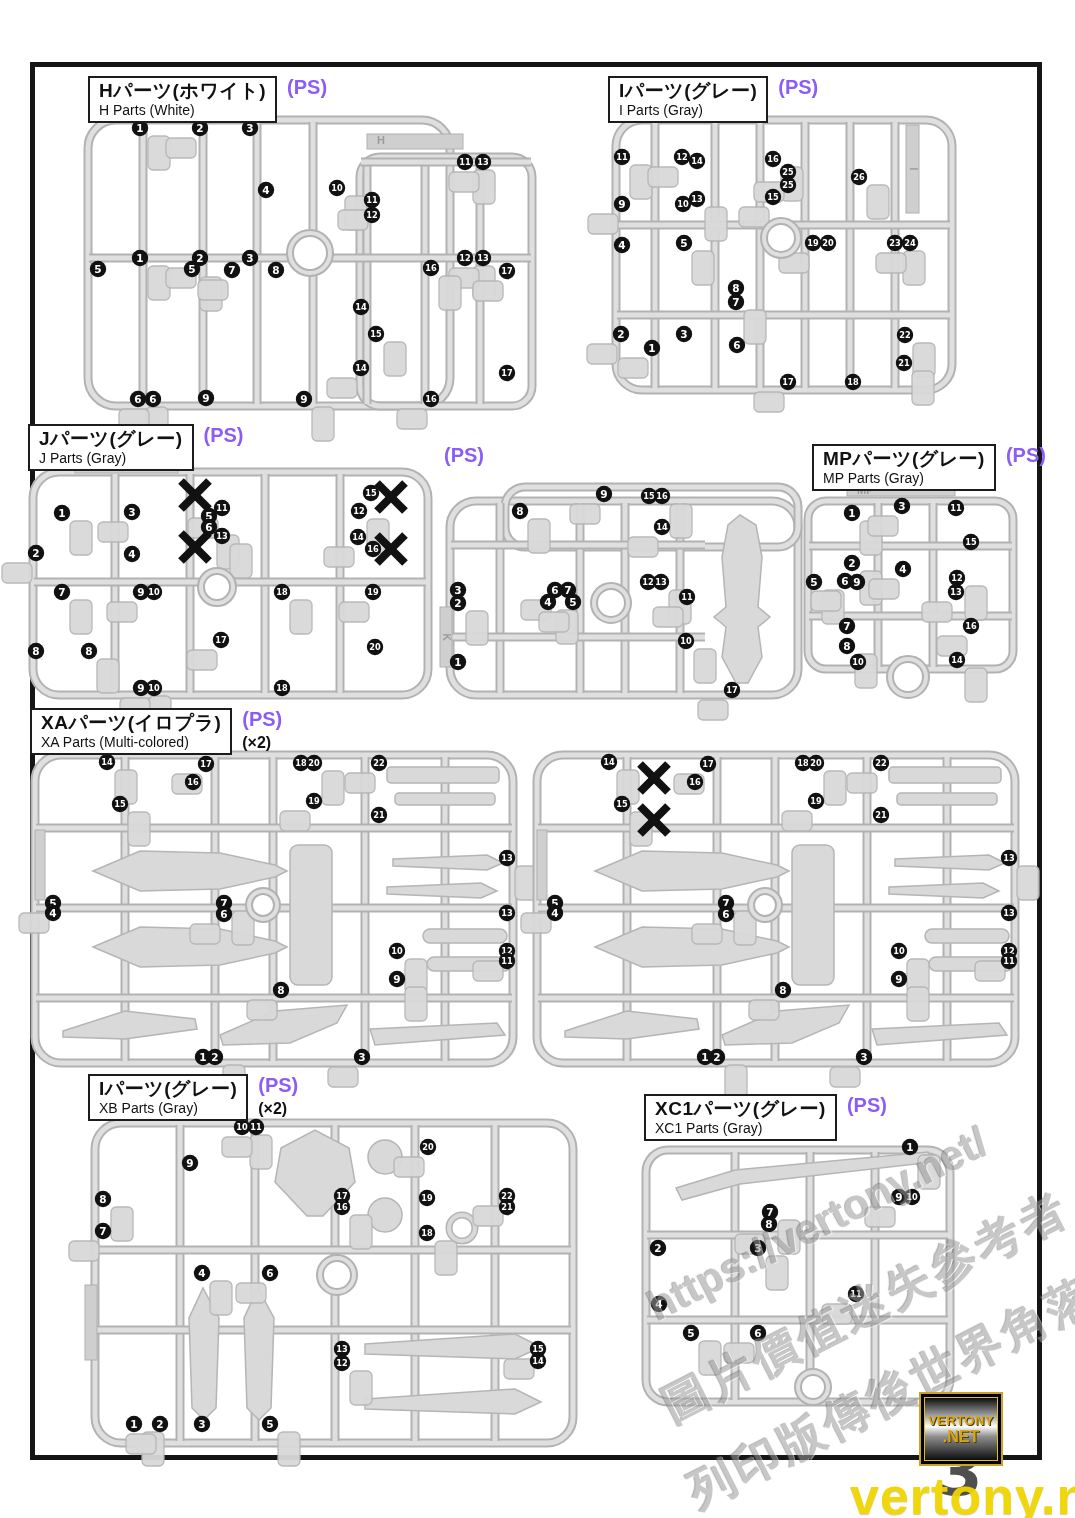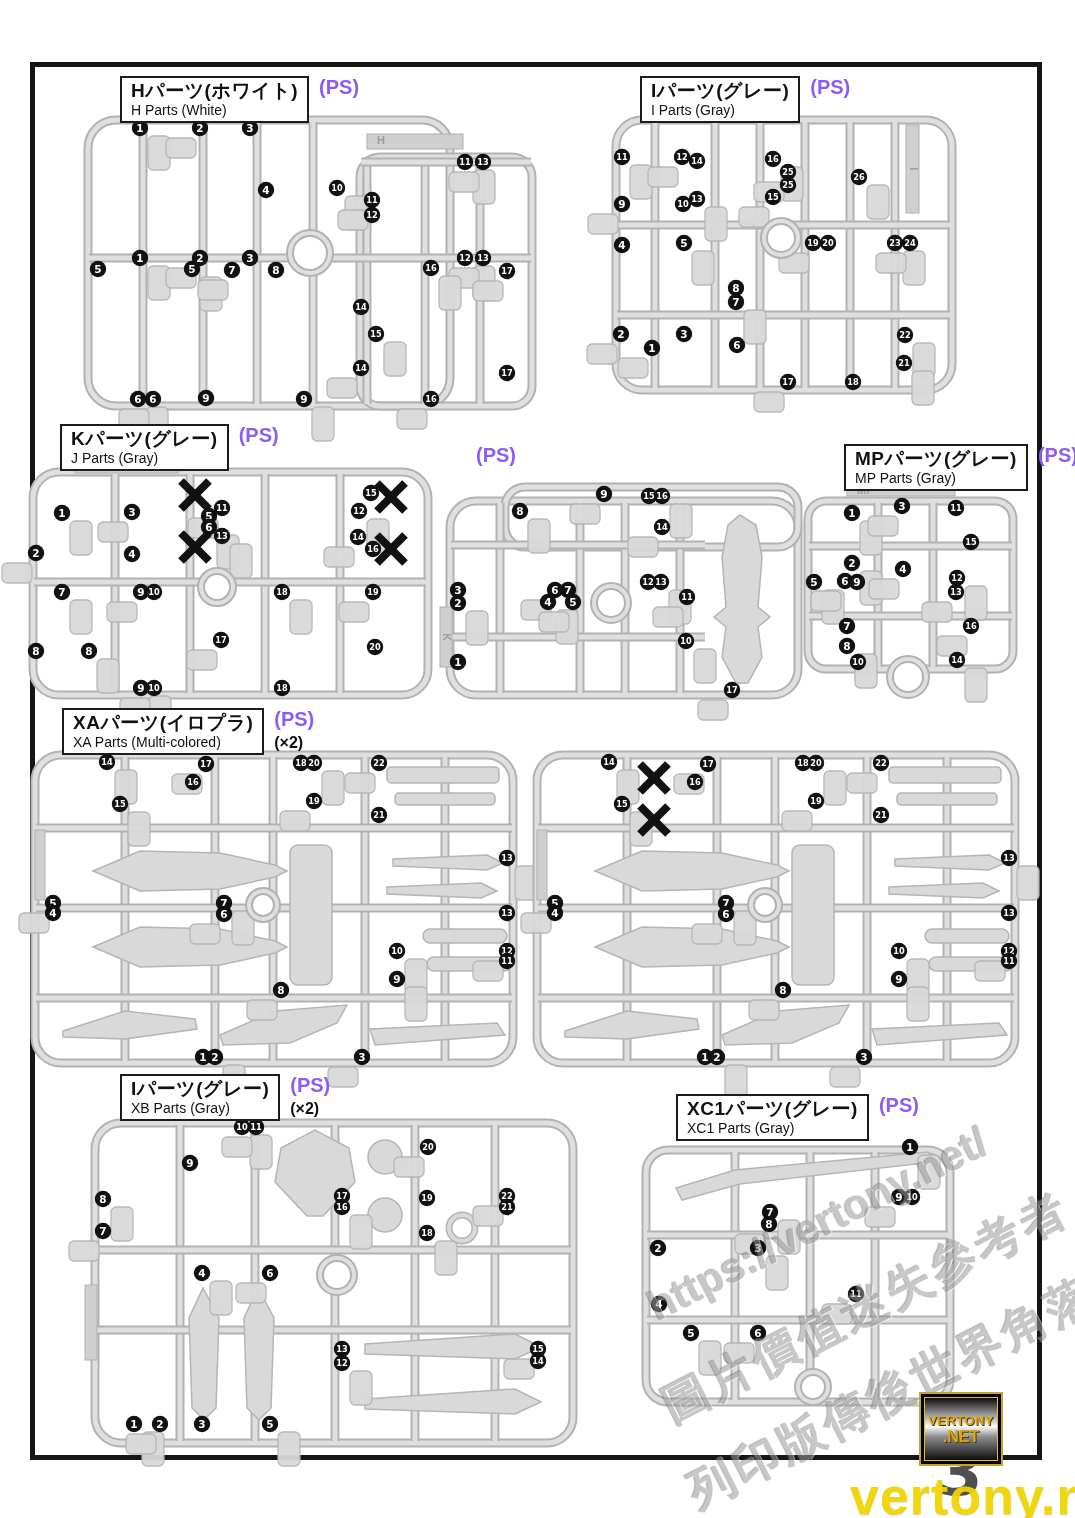--- a/index.html
+++ b/index.html
@@ -1,20 +1,20 @@
 <!DOCTYPE html>
 <html><head>
 <meta charset="utf-8">
 <style>
   html,body{margin:0;padding:0;background:#e8e8e8;}
   .page{position:relative;width:1075px;height:1518px;background:#ffffff;
         font-family:"Liberation Sans",sans-serif;overflow:hidden;margin:0 auto;}
   .frame{position:absolute;left:30px;top:62px;width:1002px;height:1388px;
          border:5px solid #151515;background:#fff;}
-  .hdr{position:absolute;display:flex;gap:10px;align-items:flex-start;z-index:5;margin-left:32px;}
+  .hdr{position:absolute;display:flex;gap:10px;align-items:flex-start;z-index:5;}
   .hdr-box{border:2px solid #1c1c1c;padding:2px 9px 3px;background:#fff;}
   .jp{font-size:19px;font-weight:600;letter-spacing:.5px;line-height:1.15;color:#111;white-space:nowrap;}
   .en{font-size:14px;line-height:1.1;margin-top:1px;color:#111;white-space:nowrap;}
   .hdr-side{display:flex;flex-direction:column;}
   .ps{font-size:20px;font-weight:600;color:#8b5cf6;line-height:1.1;}
   .mult{font-size:16px;font-weight:700;color:#111;margin-top:4px;}
   .plate{position:absolute;z-index:1;}
   .plate svg{display:block;overflow:visible;}
   .wm{position:absolute;color:#9a9a9a;opacity:.55;font-weight:700;white-space:nowrap;
       transform-origin:0 0;z-index:6;
@@ -57,21 +57,21 @@
       <div class="jp">Iパーツ(グレー)</div>
       <div class="en">I Parts (Gray)</div>
     </div>
     <div class="hdr-side">
         <div class="ps">(PS)</div>
       </div>
   </div>
 
   <div class="hdr" style="left:28px;top:424px">
     <div class="hdr-box">
-      <div class="jp">Kパーツ(グレー)</div>
+      <div class="jp">Jパーツ(グレー)</div>
       <div class="en">J Parts (Gray)</div>
     </div>
     <div class="hdr-side">
         <div class="ps">(PS)</div>
       </div>
   </div>
 
   <div class="hdr" style="left:444px;top:444px">
     <div class="hdr-side">
         <div class="ps">(PS)</div>

